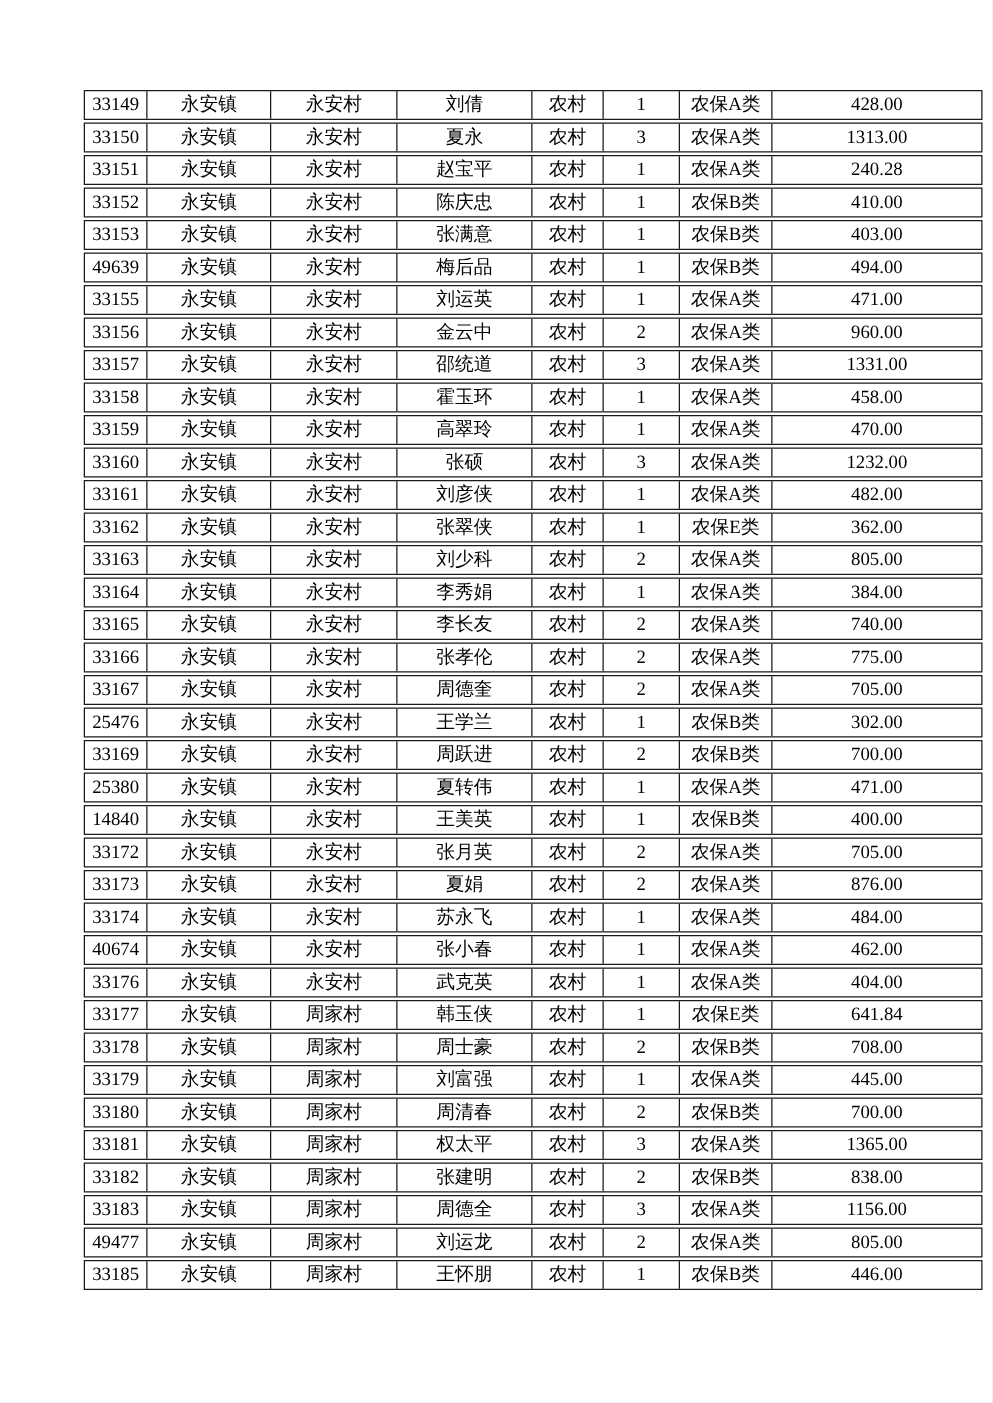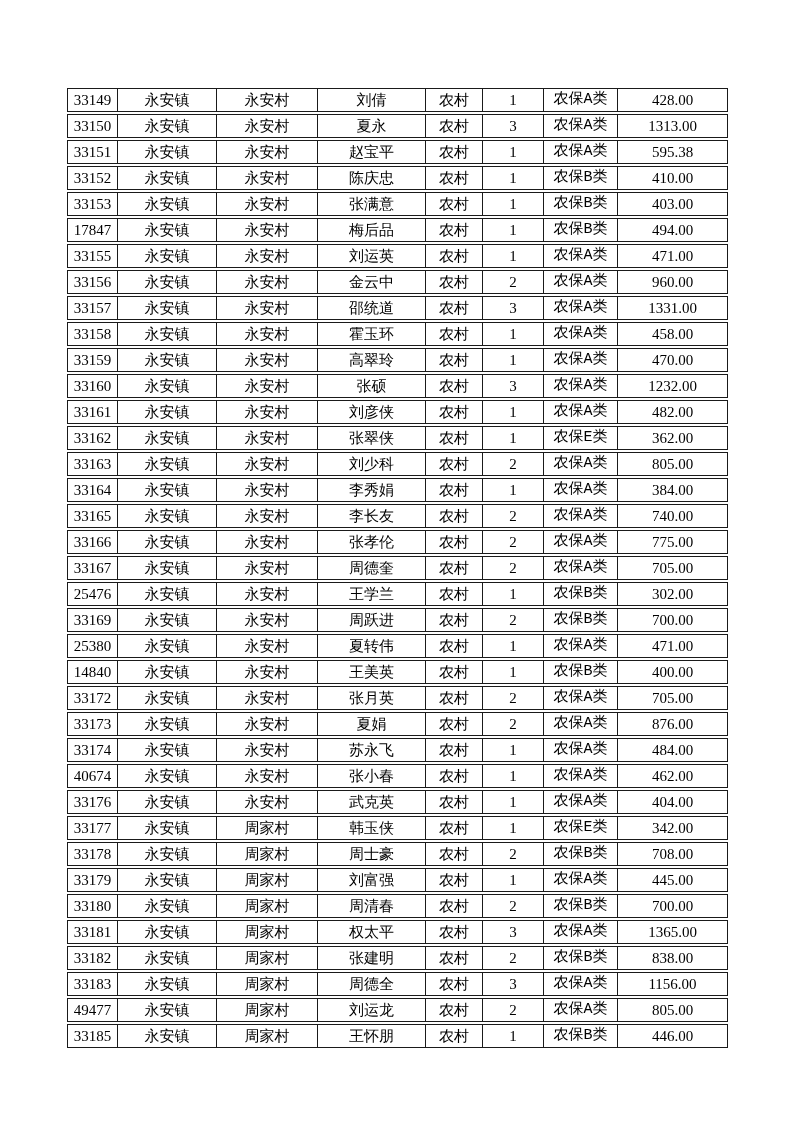--- a/index.html
+++ b/index.html
@@ -10,22 +10,22 @@
     height: 1122px;
     background: #ffffff;
     margin: 0 auto;
     overflow: hidden;
     font-family: "Liberation Serif", "DejaVu Serif", serif;
     color: #000000;
   }
   .table-wrap {
     position: absolute;
     left: 67px;
-    top: 88px;
-    width: 661px;
+    top: 72px;
+    width: 719px;
   }
   .row {
     display: flex;
     width: 100%;
     height: 24px;
     border: 1px solid #1a1a1a;
     margin-bottom: 2px;
     background: #ffffff;
   }
   .cell {
@@ -38,21 +38,21 @@
     line-height: 22px;
     white-space: nowrap;
     overflow: hidden;
   }
   .c0 { width: 50px; }
   .c1 { width: 99px; }
   .c2 { width: 101px; }
   .c3 { width: 108px; }
   .c4 { width: 57px; }
   .c5 { width: 61px; }
-  .c6 { width: 74px; font-family: Liberation Mono, monospace; }
+  .c6 { width: 74px; }
   .c7 { flex: 1; border-right: none; }
 </style>
 </head>
 <body>
 
 <div class="page">
   <div class="table-wrap" id="pension-table">
       <div class="row">
         <div class="cell c0">33149</div>
         <div class="cell c1">永安镇</div>
@@ -74,21 +74,21 @@
         <div class="cell c7">1313.00</div>
       </div>
       <div class="row">
         <div class="cell c0">33151</div>
         <div class="cell c1">永安镇</div>
         <div class="cell c2">永安村</div>
         <div class="cell c3">赵宝平</div>
         <div class="cell c4">农村</div>
         <div class="cell c5">1</div>
         <div class="cell c6">农保A类</div>
-        <div class="cell c7">595.38</div>
+        <div class="cell c7">240.28</div>
       </div>
       <div class="row">
         <div class="cell c0">33152</div>
         <div class="cell c1">永安镇</div>
         <div class="cell c2">永安村</div>
         <div class="cell c3">陈庆忠</div>
         <div class="cell c4">农村</div>
         <div class="cell c5">1</div>
         <div class="cell c6">农保B类</div>
         <div class="cell c7">410.00</div>
@@ -97,21 +97,21 @@
         <div class="cell c0">33153</div>
         <div class="cell c1">永安镇</div>
         <div class="cell c2">永安村</div>
         <div class="cell c3">张满意</div>
         <div class="cell c4">农村</div>
         <div class="cell c5">1</div>
         <div class="cell c6">农保B类</div>
         <div class="cell c7">403.00</div>
       </div>
       <div class="row">
-        <div class="cell c0">17847</div>
+        <div class="cell c0">49639</div>
         <div class="cell c1">永安镇</div>
         <div class="cell c2">永安村</div>
         <div class="cell c3">梅后品</div>
         <div class="cell c4">农村</div>
         <div class="cell c5">1</div>
         <div class="cell c6">农保B类</div>
         <div class="cell c7">494.00</div>
       </div>
       <div class="row">
         <div class="cell c0">33155</div>
@@ -334,21 +334,21 @@
         <div class="cell c7">404.00</div>
       </div>
       <div class="row">
         <div class="cell c0">33177</div>
         <div class="cell c1">永安镇</div>
         <div class="cell c2">周家村</div>
         <div class="cell c3">韩玉侠</div>
         <div class="cell c4">农村</div>
         <div class="cell c5">1</div>
         <div class="cell c6">农保E类</div>
-        <div class="cell c7">342.00</div>
+        <div class="cell c7">641.84</div>
       </div>
       <div class="row">
         <div class="cell c0">33178</div>
         <div class="cell c1">永安镇</div>
         <div class="cell c2">周家村</div>
         <div class="cell c3">周士豪</div>
         <div class="cell c4">农村</div>
         <div class="cell c5">2</div>
         <div class="cell c6">农保B类</div>
         <div class="cell c7">708.00</div>

